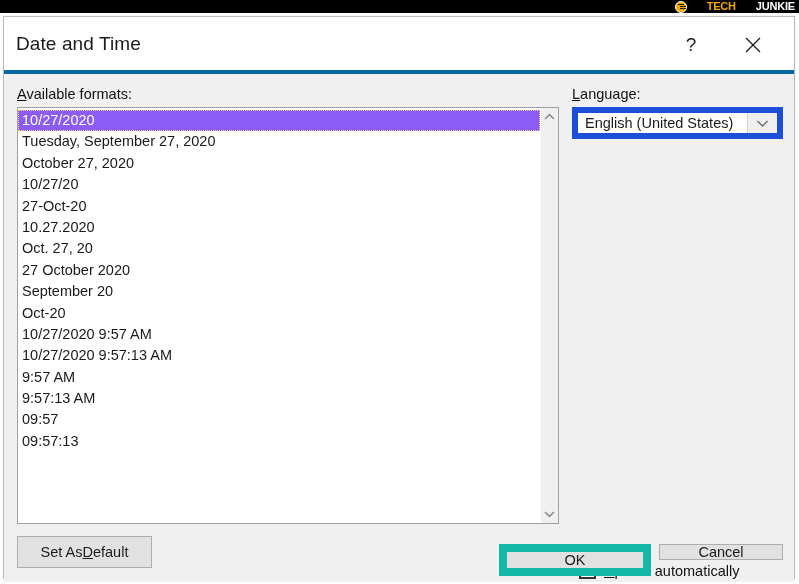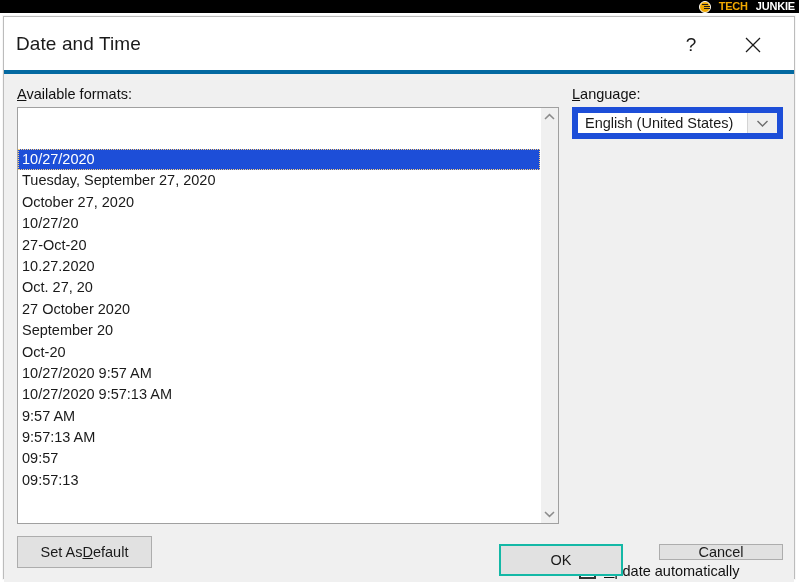--- a/index.html
+++ b/index.html
@@ -24,21 +24,21 @@
     background: #000000;
     overflow: hidden;
   }
   #logo-wrap {
     position: absolute;
     right: 4px;
     top: 0px;
     height: 13px;
     display: flex;
     align-items: center;
-    gap: 8px;
+    gap: 20px;
   }
   #logo-badge {
     width: 12px;
     height: 12px;
     border-radius: 50%;
     background: #f0a800;
     border: 1px solid #ffffff;
     box-sizing: border-box;
     position: relative;
     flex: 0 0 auto;
@@ -146,25 +146,24 @@
     height: 21.4px;
     line-height: 21.4px;
     padding-left: 4px;
     font-size: 14.5px;
     color: #1a1a1a;
     white-space: nowrap;
     box-sizing: border-box;
     font-family: "Liberation Sans", sans-serif;
   }
   .list-item.selected {
-    background: #1d4ed8;
+    background: #8b5cf6;
     color: #ffffff;
     outline: 1px dotted #ffd27f;
     outline-offset: -1px;
-    margin-top: 39px;
   }
 
   
   #formats-scrollbar {
     flex: 0 0 auto;
     width: 17px;
     background: #f0f0f0;
     border-left: 1px solid #ffffff;
     position: relative;
     display: flex;
@@ -258,23 +257,23 @@
   }
   #set-default-button {
     left: 13px;
     top: 462px;
     width: 135px;
     height: 32px;
   }
   #ok-button {
     left: 495px;
     top: 470px;
-    width: 124px;
+    width: 152px;
     height: 32px;
-    border: 2px solid #14b8a6;
+    border: 8px solid #14b8a6;
   }
   #cancel-button {
     left: 655px;
     top: 470px;
     width: 124px;
     height: 16px;
   }
 </style>
 </head>
 <body>

